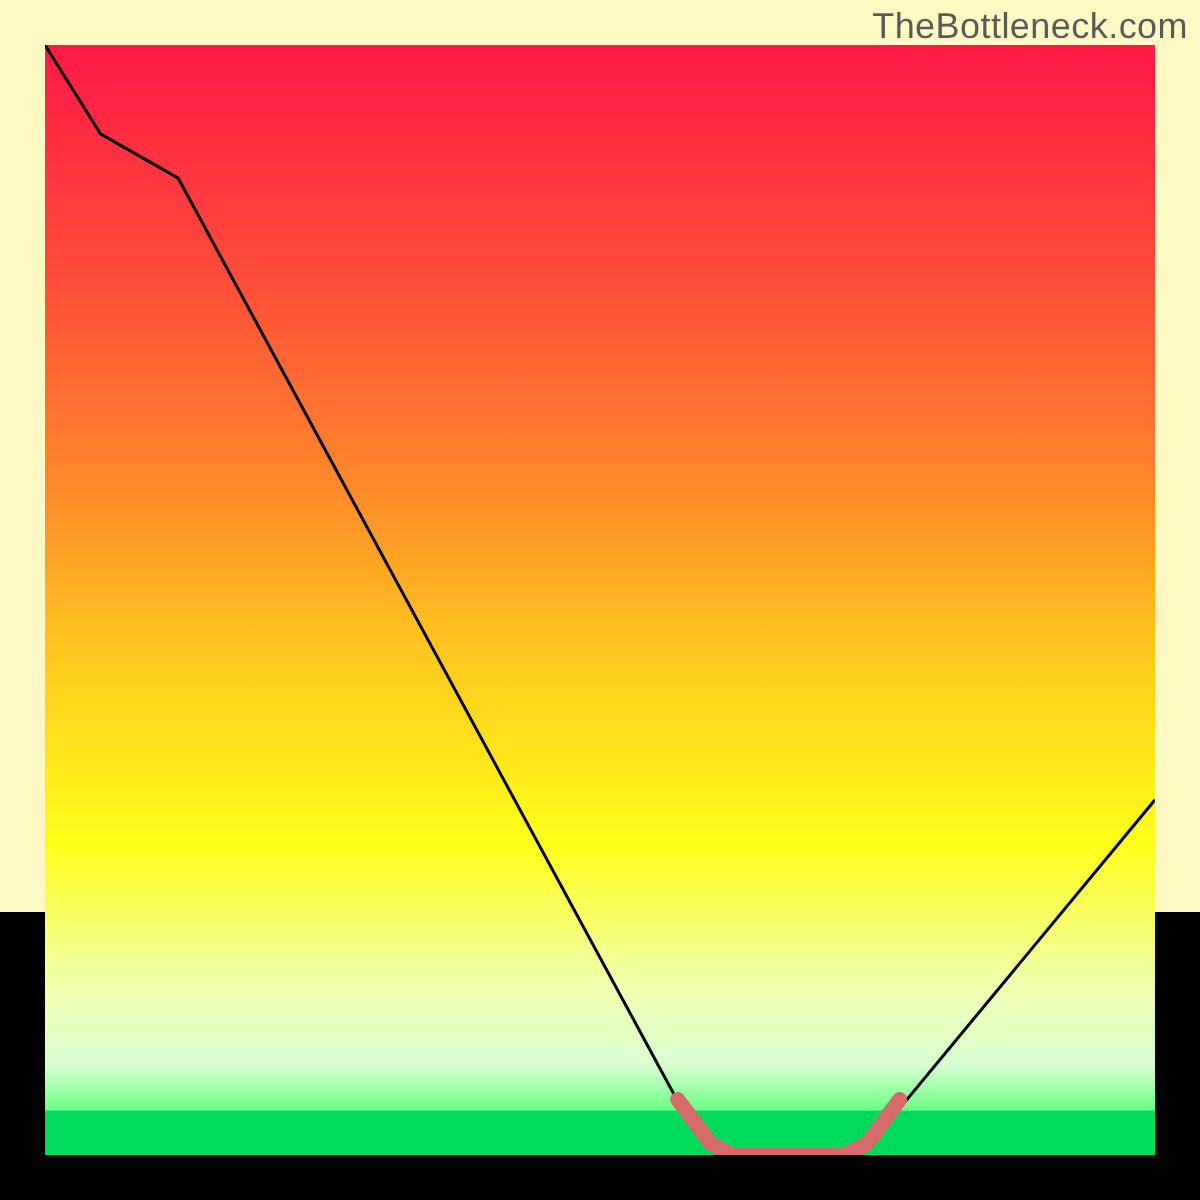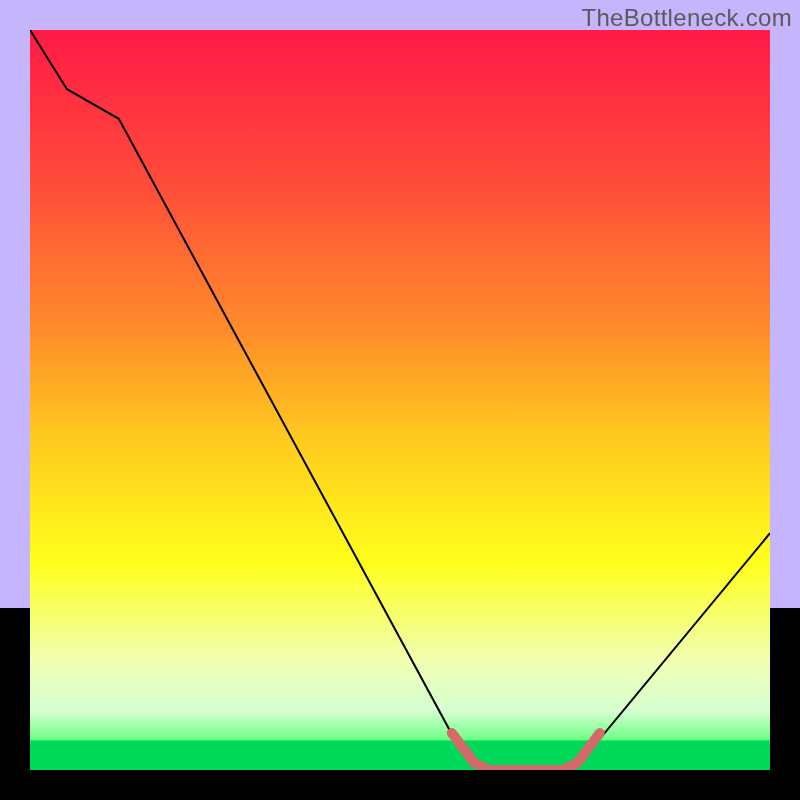--- a/index.html
+++ b/index.html
@@ -8,21 +8,21 @@
     width: 800px;
     height: 800px;
     background: #000;
     font-family: Arial, Helvetica, sans-serif;
     overflow: hidden;
   }
   .frame {
     position: relative;
     width: 800px;
     height: 608px;
-    background: #c4b5fd;
+    background: #fef9c3;
   }
   .watermark {
     position: absolute;
     top: 4px;
     right: 8px;
     color: #5a5a5a;
     font-size: 24px;
     font-weight: 500;
     letter-spacing: 0.3px;
   }

